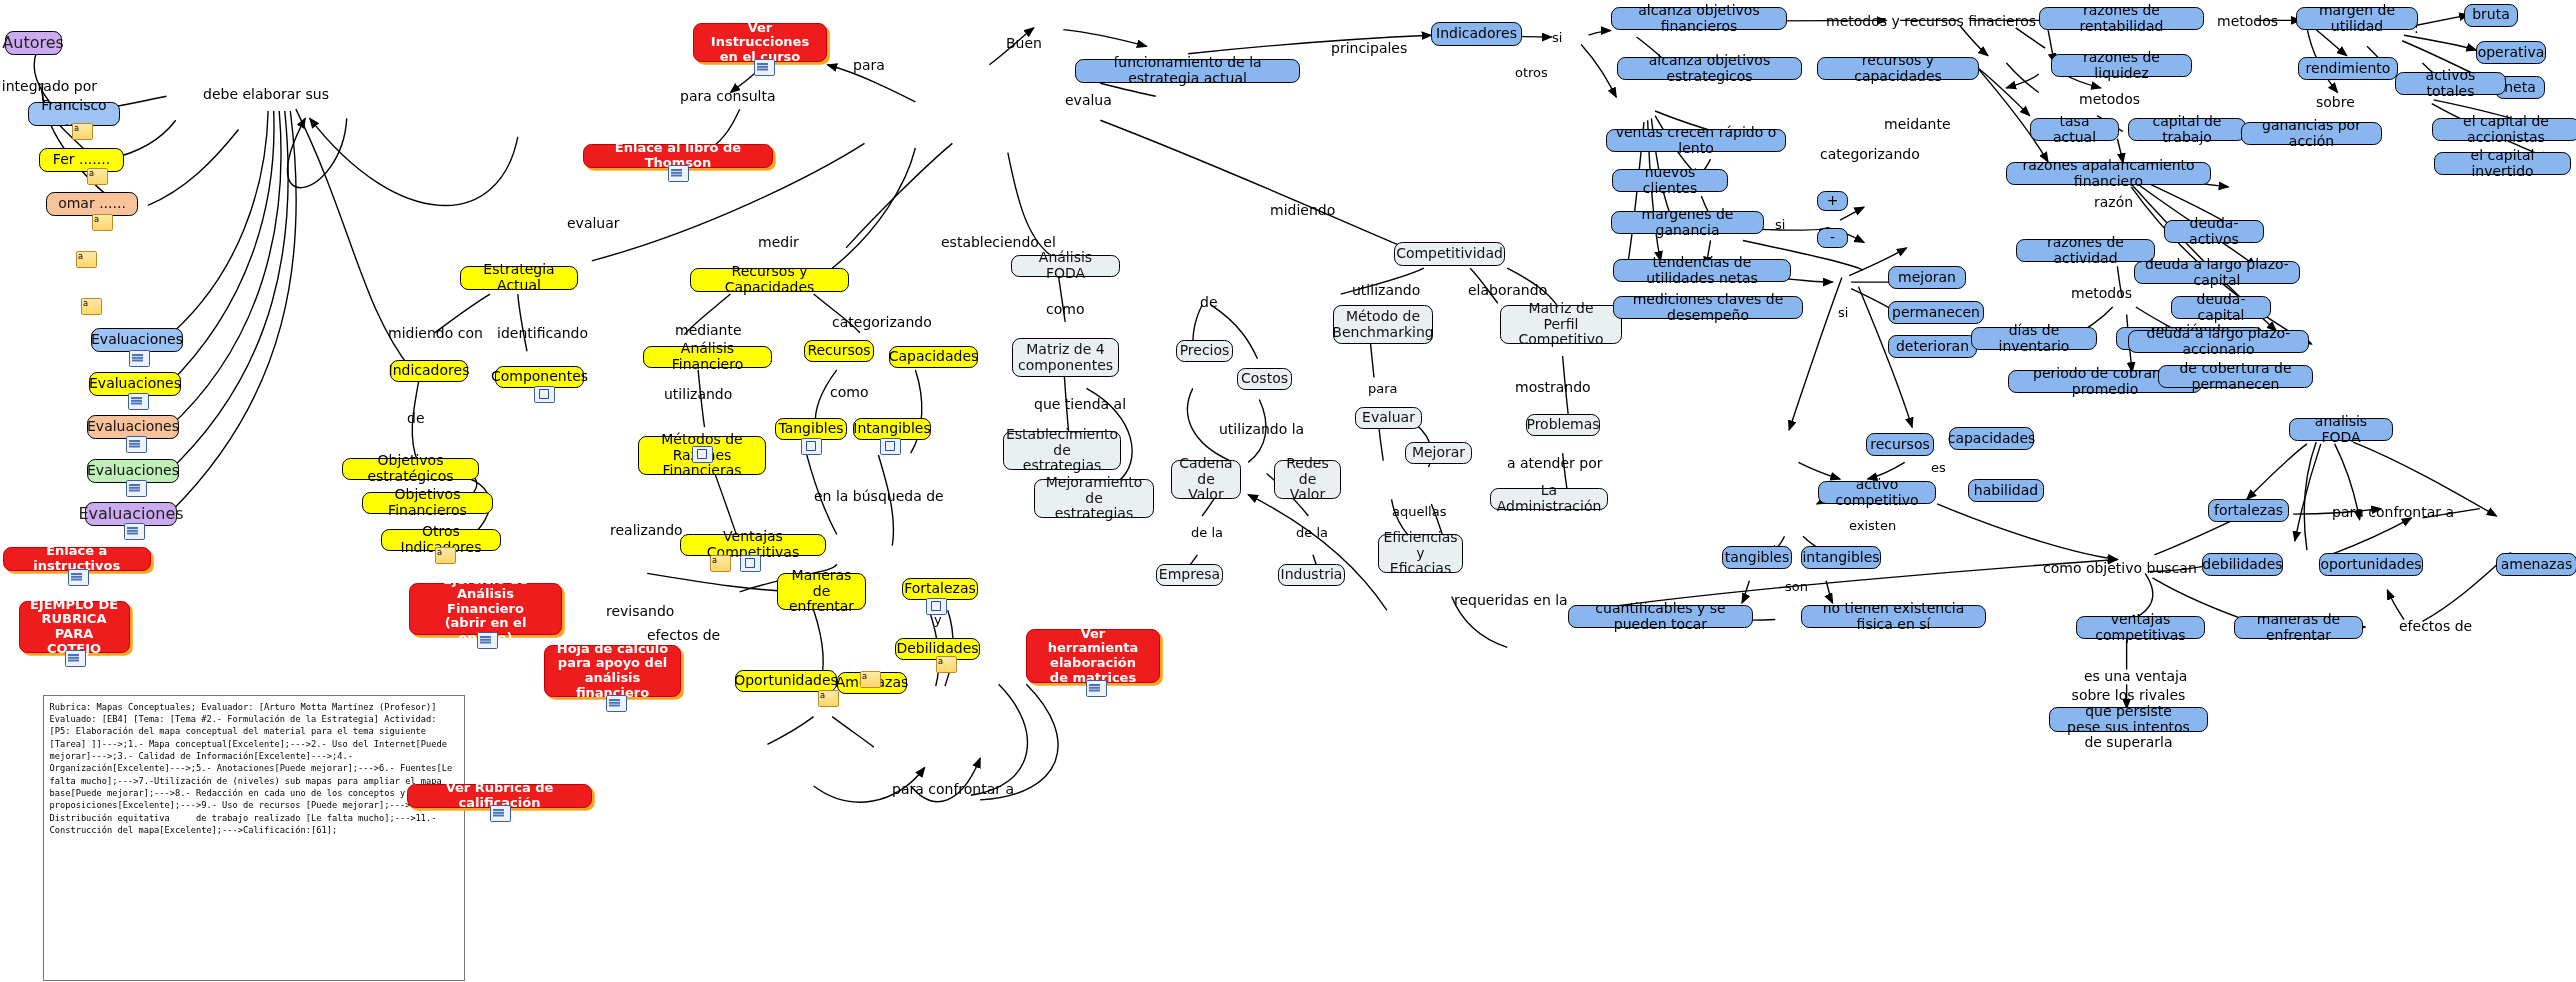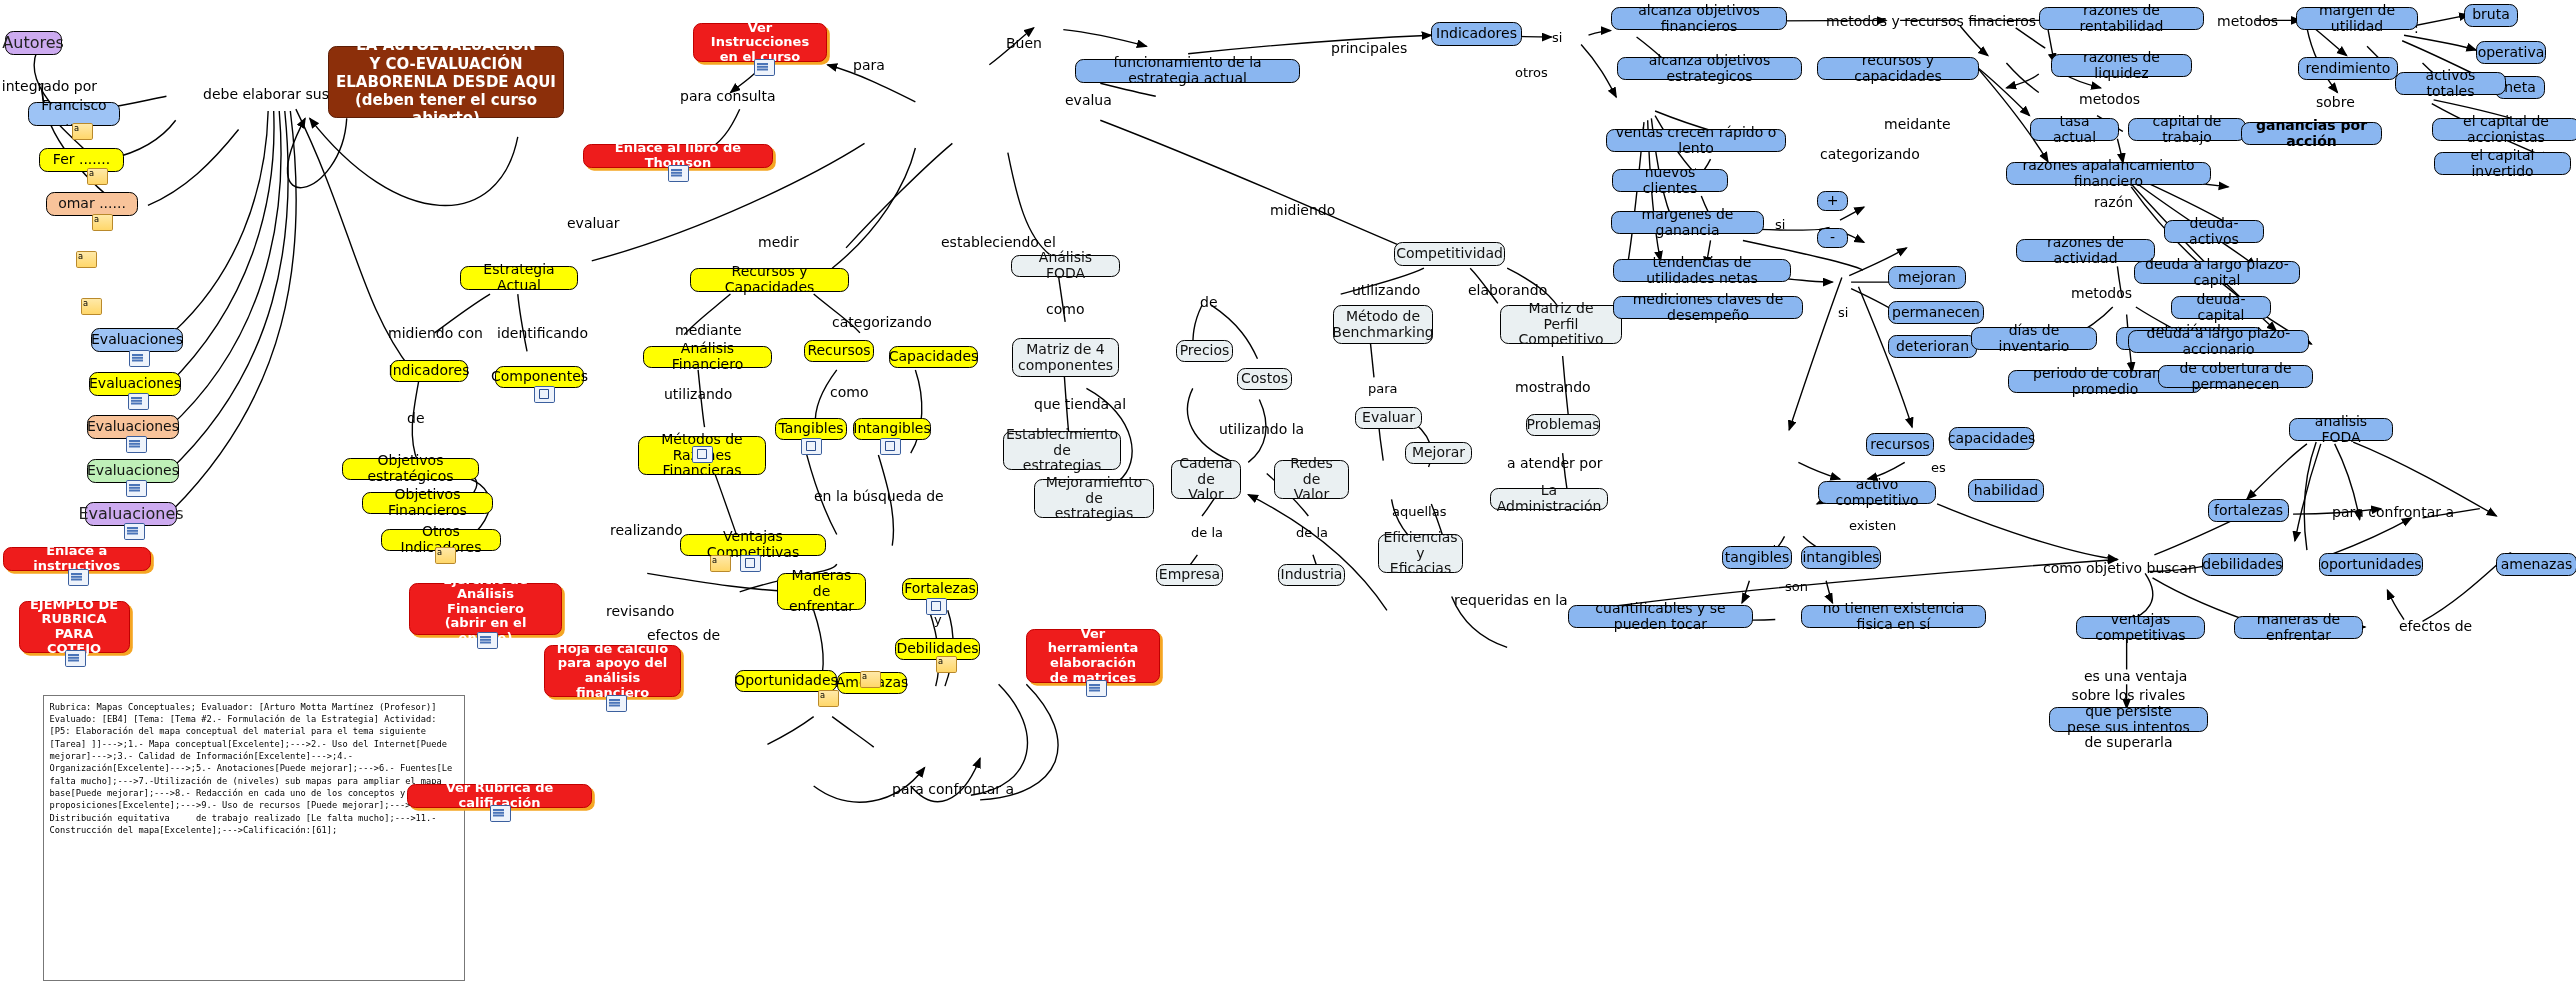--- a/index.html
+++ b/index.html
@@ -258,24 +258,20 @@
 <div class="node n-red" style="left:2.8px;top:547px;width:148px;height:24px;">Enlace a instructivos</div>
 <div class="ico ico-res" style="left:68px;top:569px;"></div>
 
 <div class="node n-red" style="left:18.5px;top:601px;width:111px;height:52px;">EJEMPLO DE
 RUBRICA PARA
 COTEJO</div>
 <div class="ico ico-res" style="left:65px;top:650px;"></div>
 
 <div id="rubric" style="left:43px;top:695px;width:409px;height:275px;">Rubrica: Mapas Conceptuales; Evaluador: [Arturo Motta Martínez (Profesor)] Evaluado: [EB4] [Tema: [Tema #2.- Formulación de la Estrategia] Actividad: [P5: Elaboración del mapa conceptual del material para el tema siguiente [Tarea] ]]---&gt;;1.- Mapa conceptual[Excelente];---&gt;2.- Uso del Internet[Puede mejorar]---&gt;;3.- Calidad de Información[Excelente]---&gt;;4.- Organización[Excelente]---&gt;;5.- Anotaciones[Puede mejorar];---&gt;6.- Fuentes[Le falta mucho];---&gt;7.-Utilización de (niveles) sub mapas para ampliar el mapa base[Puede mejorar];---&gt;8.- Redacción en cada uno de los conceptos y proposiciones[Excelente];---&gt;9.- Uso de recursos [Puede mejorar];---&gt;10.- Distribución equitativa     de trabajo realizado [Le falta mucho];---&gt;11.- Construcción del mapa[Excelente];---&gt;Calificación:[61];</div>
 
-<div class="node n-brown" style="left:328px;top:46px;width:236px;height:72px;">LA AUTOEVALUACIÓN
-Y CO-EVALUACIÓN
-ELABORENLA DESDE AQUI
-(deben tener el curso abierto)</div>
 
 <div class="node n-red" style="left:693px;top:23px;width:134px;height:39px;">Ver Instrucciones
 en el curso</div>
 <div class="ico ico-res" style="left:754px;top:59px;"></div>
 <div class="lbl" style="left:680px;top:88px;">para consulta</div>
 <div class="node n-red" style="left:583px;top:144px;width:190px;height:24px;">Enlace al libro de Thomson</div>
 <div class="ico ico-res" style="left:668px;top:165px;"></div>
 
 <div class="lbl" style="left:853px;top:57px;">para</div>
 <div class="lbl" style="left:1006px;top:35px;">Buen</div>
@@ -365,21 +361,21 @@
 estrategias</div>
 <div class="node n-gray" style="left:1034px;top:479px;width:120px;height:39px;">Mejoramiento de
 estrategias</div>
 
 <div class="lbl" style="left:1200px;top:294px;">de</div>
 <div class="node n-gray" style="left:1176px;top:340px;width:57px;height:22px;">Precios</div>
 <div class="node n-gray" style="left:1237px;top:368px;width:55px;height:22px;">Costos</div>
 <div class="lbl" style="left:1219px;top:421px;">utilizando la</div>
 <div class="node n-gray" style="left:1171px;top:460px;width:70px;height:39px;">Cadena de
 Valor</div>
-<div class="node n-gray" style="left:1274px;top:460px;width:75px;height:39px;">Redes de
+<div class="node n-gray" style="left:1274px;top:460px;width:67px;height:39px;">Redes de
 Valor</div>
 <div class="lbl sm" style="left:1191px;top:525px;">de la</div>
 <div class="lbl sm" style="left:1296px;top:525px;">de la</div>
 <div class="node n-gray" style="left:1156px;top:564px;width:67px;height:22px;">Empresa</div>
 <div class="node n-gray" style="left:1278px;top:564px;width:67px;height:22px;">Industria</div>
 <div class="lbl" style="left:1454px;top:592px;">requeridas en la</div>
 
 <div class="node n-gray" style="left:1394px;top:242px;width:111px;height:24px;">Competitividad</div>
 <div class="lbl" style="left:1352px;top:282px;">utilizando</div>
 <div class="lbl" style="left:1468px;top:282px;">elaborando</div>
@@ -445,21 +441,21 @@
 <div class="node n-blue" style="left:2016px;top:239px;width:139px;height:23px;">razones de actividad</div>
 <div class="lbl" style="left:2071px;top:285px;">metodos</div>
 <div class="node n-blue" style="left:1971px;top:327px;width:126px;height:23px;">días de inventario</div>
 <div class="node n-blue" style="left:2116px;top:327px;width:148px;height:23px;">rotación de inventario</div>
 <div class="node n-blue" style="left:2008px;top:370px;width:194px;height:23px;">periodo de cobranza promedio</div>
 
 <div class="lbl" style="left:2217px;top:13px;">metodos</div>
 <div class="node n-blue" style="left:2296px;top:7.4px;width:122px;height:23px;">margen de utilidad</div>
 <div class="node n-blue" style="left:2298px;top:57px;width:100px;height:23px;">rendimiento</div>
 <div class="lbl" style="left:2316px;top:94px;">sobre</div>
-<div class="node n-blue" style="left:2241px;top:122px;width:141px;height:23px;font-weight:bold;">ganancias por acción</div>
+<div class="node n-blue" style="left:2241px;top:122px;width:141px;height:23px;">ganancias por acción</div>
 <div class="lbl" style="left:2414px;top:20.3px;">:</div>
 <div class="node n-blue" style="left:2464px;top:3.7px;width:54px;height:23px;">bruta</div>
 <div class="node n-blue" style="left:2476px;top:41px;width:70px;height:23px;">operativa</div>
 <div class="node n-blue" style="left:2495px;top:76px;width:50px;height:23px;">neta</div>
 <div class="node n-blue" style="left:2395px;top:72px;width:111px;height:23px;">activos totales</div>
 <div class="node n-blue" style="left:2432px;top:118px;width:148px;height:23px;">el capital de accionistas</div>
 <div class="node n-blue" style="left:2434px;top:152px;width:137px;height:23px;">el capital invertido</div>
 
 <div class="node n-blue" style="left:2164px;top:220px;width:100px;height:23px;">deuda-activos</div>
 <div class="node n-blue" style="left:2134px;top:261px;width:166px;height:23px;">deuda a largo plazo-capital</div>

